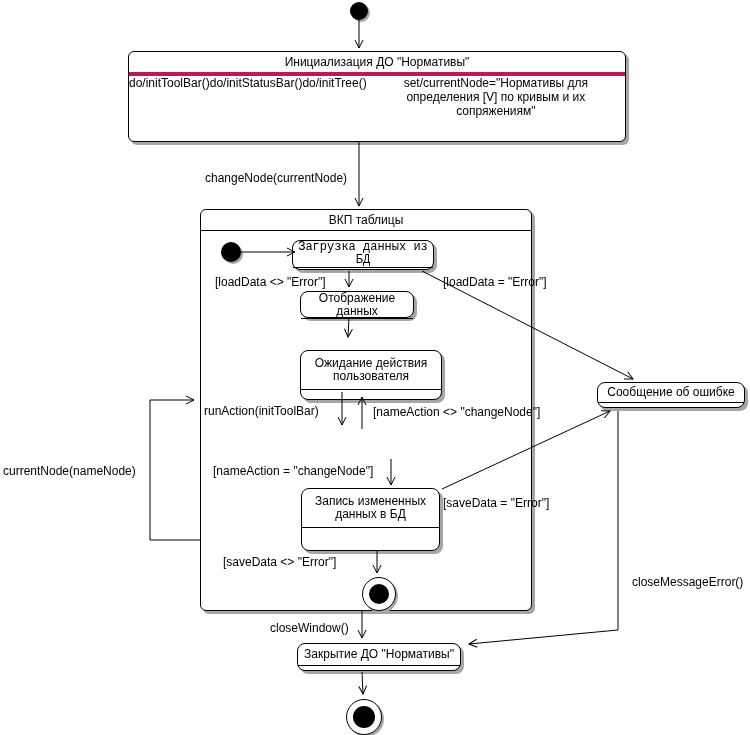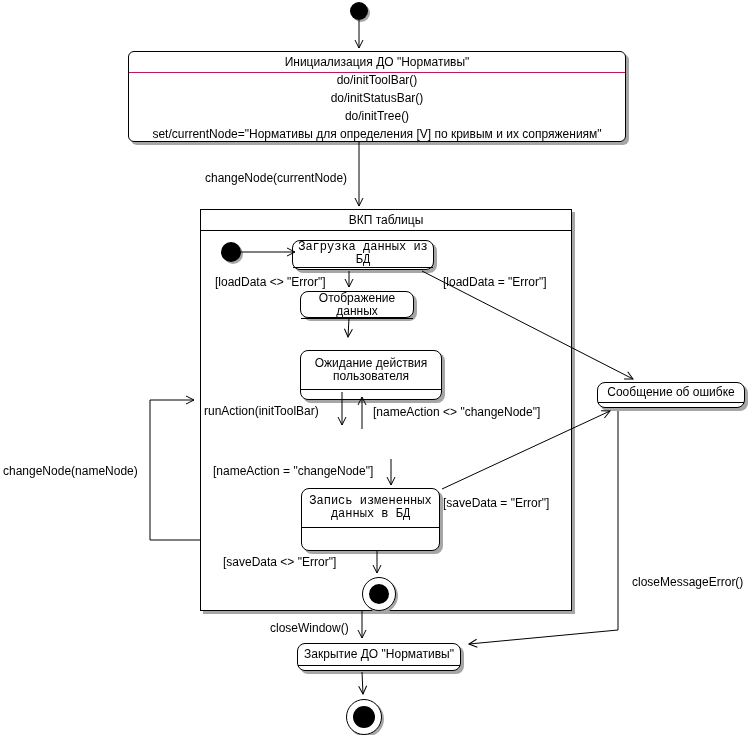--- a/index.html
+++ b/index.html
@@ -18,29 +18,29 @@
     display:flex;flex-direction:column;box-sizing:border-box;
   }
   .st .ttl{
     flex:1;display:flex;align-items:center;justify-content:center;
     text-align:center;line-height:13px;padding:0 2px;
   }
   .st .cmp{border-top:1px solid #000;}
 
   #init-state{left:128px;top:51px;width:498px;height:91px;border-radius:6px;}
   #init-state .ttl{flex:0 0 20px;}
-  #init-state .acts{flex:1;border-top:1px solid #be185d;display:flex;flex-direction:column;justify-content:space-between;text-align:center;}
-  #composite{left:200px;top:209px;width:372px;height:402px;border-radius:0;z-index:1;}
+  #init-state .acts{flex:1;border-top:4px solid #be185d;display:flex;flex-direction:row;justify-content:center;text-align:center;}
+  #composite{left:200px;top:209px;width:332px;height:402px;border-radius:6px;z-index:1;}
   #composite .ttl{flex:0 0 20px;border-bottom:1px solid #000;}
 
   #st-load   {left:292px;top:240px;width:142px;height:30px;font-family:Liberation Mono, monospace;} #st-load .cmp{height:6px;}
   #st-display{left:300px;top:291px;width:114px;height:27px;} #st-display .cmp{height:5px;}
   #st-wait   {left:300px;top:350px;width:142px;height:50px;} #st-wait .cmp{height:9px;}
   #st-process{left:300px;top:429px;width:142px;height:30px;} #st-process .cmp{height:7px;}
-  #st-save   {left:301px;top:488px;width:139px;height:63px;font-family:Liberation Mono, monospace;} #st-save .cmp{height:22px;}
+  #st-save   {left:301px;top:488px;width:139px;height:63px;} #st-save .cmp{height:22px;}
   #st-error  {left:597px;top:382px;width:148px;height:26px;} #st-error .cmp{height:4px;}
   #st-close  {left:297px;top:643px;width:164px;height:28px;} #st-close .cmp{height:4px;}
 
   
   .dot{position:absolute;z-index:3;background:#000;border-radius:50%;box-shadow:2px 2px 0 #a6a6a6;}
   #init-dot-top{left:350px;top:2px;width:18px;height:18px;}
   #init-dot-inner{left:221px;top:242px;width:20px;height:20px;}
   .final{position:absolute;z-index:3;background:#fff;border:1px solid #000;border-radius:50%;
          box-shadow:2px 2px 0 #a6a6a6;display:flex;align-items:center;justify-content:center;}
   .final .in{background:#000;border-radius:50%;}
@@ -145,17 +145,17 @@
   </svg>
 
   <span class="lbl" id="l-changeNodeCurrent">changeNode(currentNode)</span>
   <span class="lbl" id="l-loadOk">[loadData &lt;&gt; "Error"]</span>
   <span class="lbl" id="l-loadErr">[loadData = "Error"]</span>
   <span class="lbl" id="l-runAction">runAction(initToolBar)</span>
   <span class="lbl" id="l-nameActionNeq">[nameAction &lt;&gt; "changeNode"]</span>
   <span class="lbl" id="l-nameActionEq">[nameAction = "changeNode"]</span>
   <span class="lbl" id="l-saveErr">[saveData = "Error"]</span>
   <span class="lbl" id="l-saveOk">[saveData &lt;&gt; "Error"]</span>
-  <span class="lbl" id="l-changeNodeName">changeNode(nameNode)</span>
+  <span class="lbl" id="l-changeNodeName">currentNode(nameNode)</span>
   <span class="lbl" id="l-closeWindow">closeWindow()</span>
   <span class="lbl" id="l-closeMsgErr">closeMessageError()</span>
 
 </div>
 
 </body></html>

